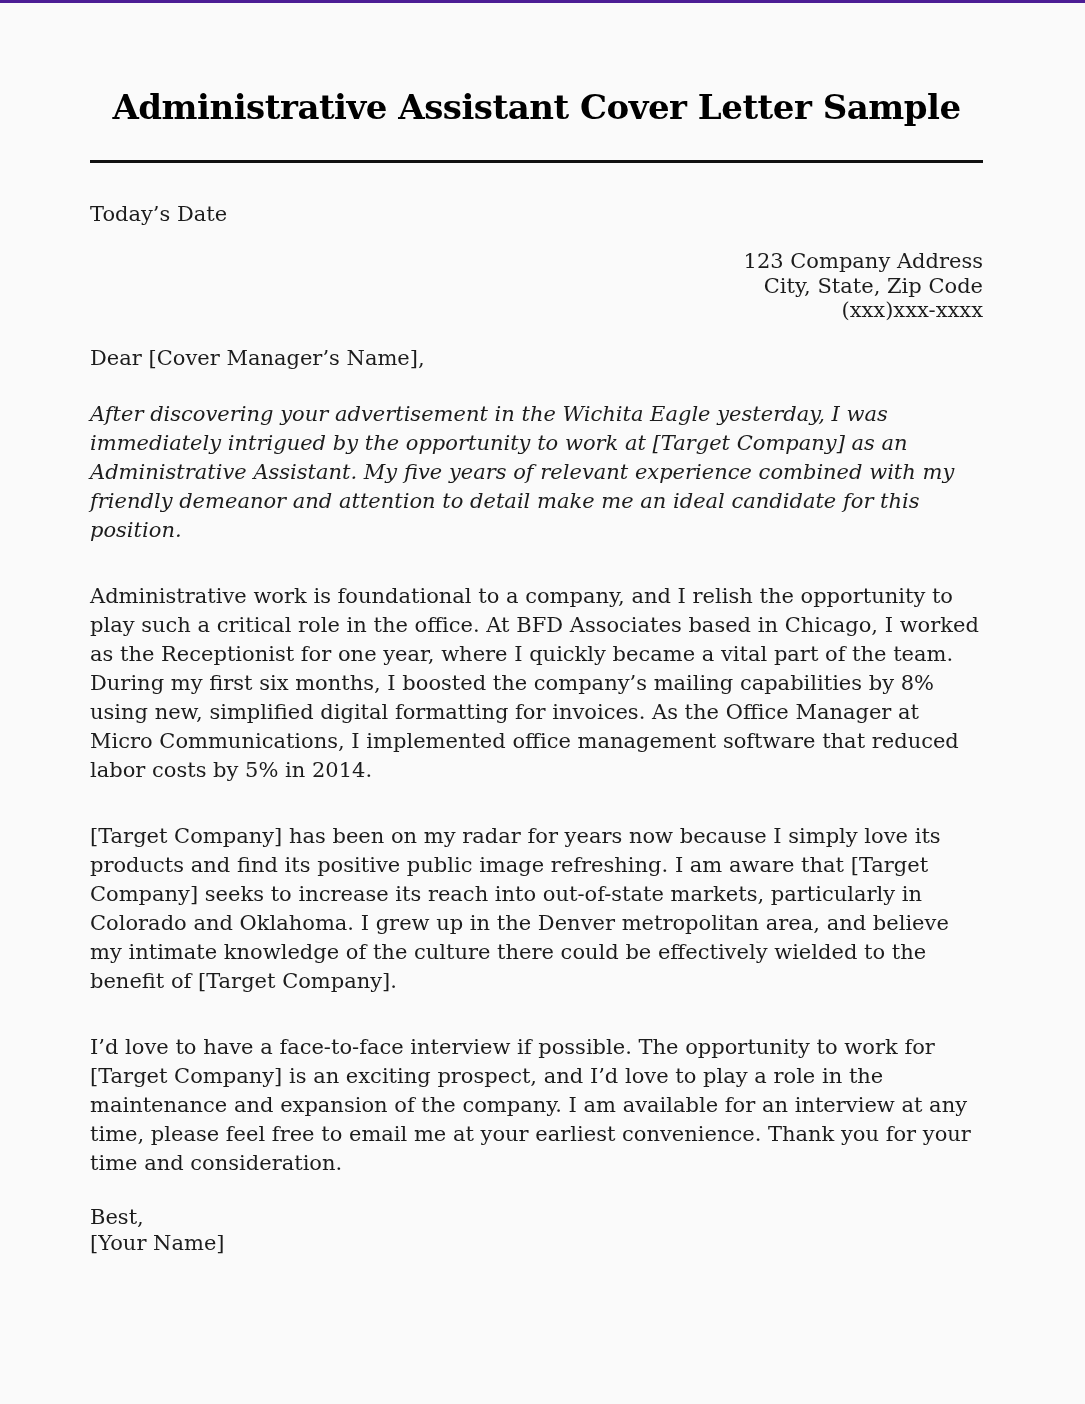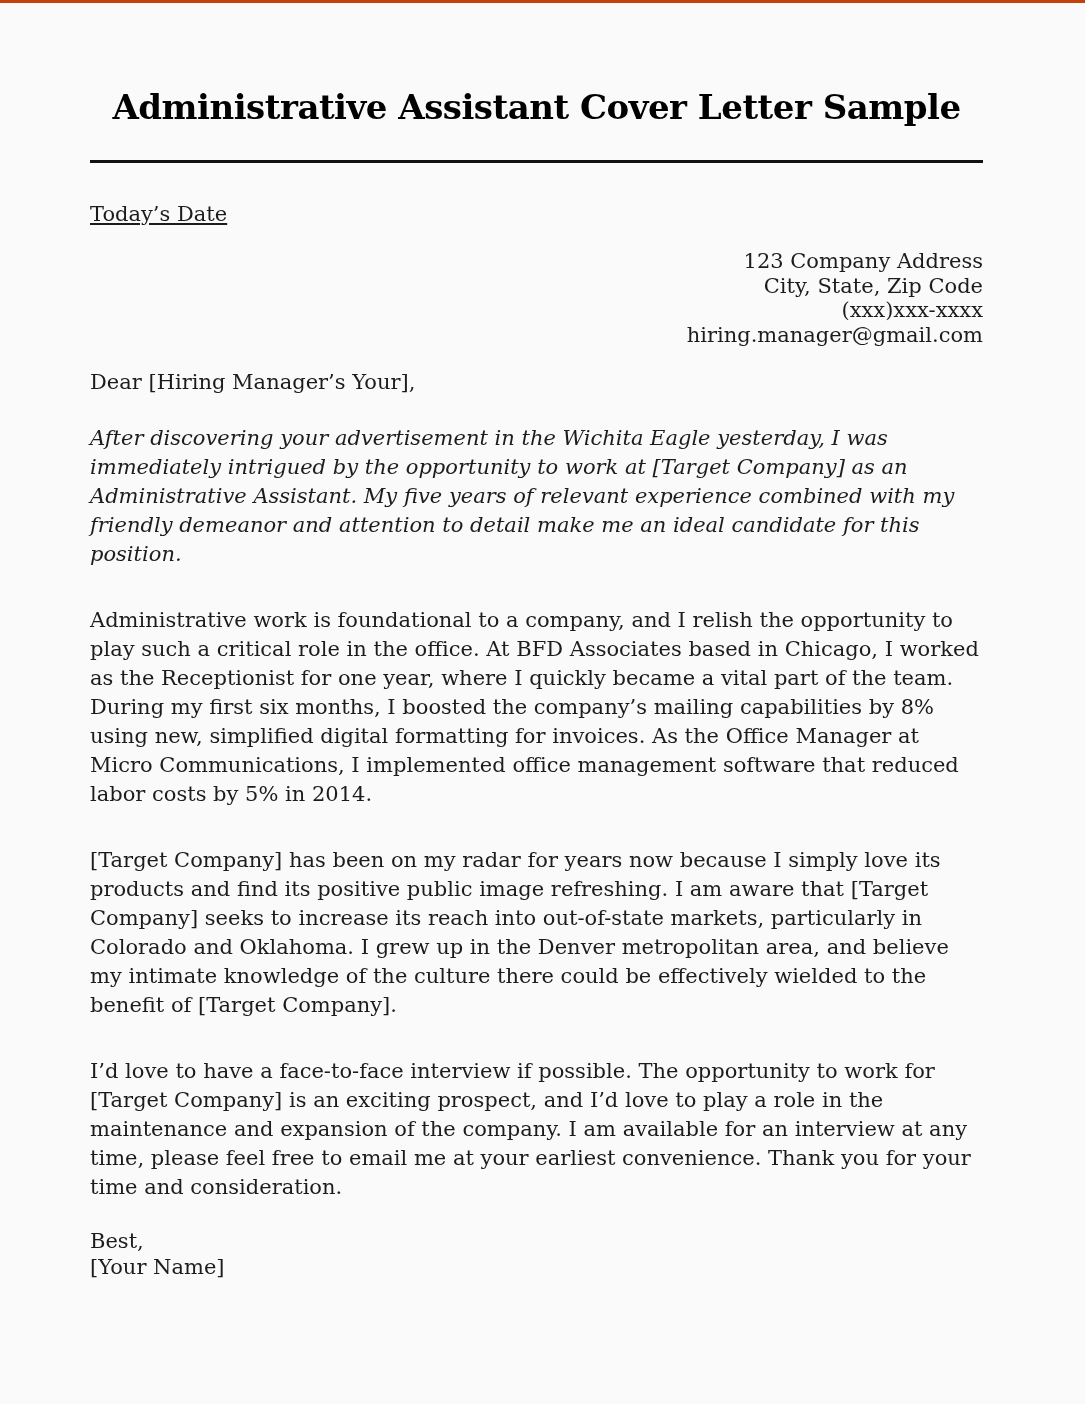--- a/index.html
+++ b/index.html
@@ -10,21 +10,21 @@
   .page {
     position: relative;
     width: 1085px;
     height: 1404px;
     background: #fafafa;
     box-sizing: border-box;
     padding: 0 102px 0 90px;
     overflow: hidden;
     font-family: "DejaVu Serif", serif;
     color: #1c1c1c;
-    border-top: 3px solid #c2410c;
+    border-top: 3px solid #4c1d95;
   }
   .doc-title {
     margin: 84px 0 0 0;
     text-align: center;
     font-family: "DejaVu Serif", serif;
     font-weight: bold;
     font-size: 34px;
     line-height: 40px;
     letter-spacing: -0.5px;
     color: #000000;
@@ -34,21 +34,20 @@
     margin: 33px 0 0 0;
     border: none;
     height: 3px;
     width: 893px;
     background: #111111;
   }
   .line-date {
     margin: 38px 0 0 0;
     font-size: 21px;
     line-height: 26px;
-    text-decoration: underline;
   }
   .line-recipient {
     margin: 7px 0 0 0;
     font-size: 21px;
     line-height: 26px;
   }
   .address-block {
     margin: 22px 0 0 0;
     font-size: 21px;
     line-height: 24.5px;
@@ -81,24 +80,23 @@
 
   <div class="title-divider"></div>
 
   <p class="line-date">Today’s Date</p>
 
 
   <p class="address-block">
     <span>123 Company Address</span><br>
     <span>City, State, Zip Code</span><br>
     <span>(xxx)xxx-xxxx</span><br>
-    <span>hiring.manager@gmail.com</span>
   </p>
 
-  <p class="salutation">Dear [Hiring Manager’s Your],</p>
+  <p class="salutation">Dear [Cover Manager’s Name],</p>
 
   <p class="body-paragraph p-first">After discovering your advertisement in the Wichita Eagle yesterday, I was immediately intrigued by the opportunity to work at [Target Company] as an Administrative Assistant. My five years of relevant experience combined with my friendly demeanor and attention to detail make me an ideal candidate for this position.</p>
 
   <p class="body-paragraph p-mid">Administrative work is foundational to a company, and I relish the opportunity to play such a critical role in the office. At BFD Associates based in Chicago, I worked as the Receptionist for one year, where I quickly became a vital part of the team. During my first six months, I boosted the company’s mailing capabilities by 8% using new, simplified digital formatting for invoices. As the Office Manager at Micro Communications, I implemented office management software that reduced labor costs by 5% in 2014.</p>
 
   <p class="body-paragraph p-mid">[Target Company] has been on my radar for years now because I simply love its products and find its positive public image refreshing. I am aware that [Target Company] seeks to increase its reach into out-of-state markets, particularly in Colorado and Oklahoma. I grew up in the Denver metropolitan area, and believe my intimate knowledge of the culture there could be effectively wielded to the benefit of [Target Company].</p>
 
   <p class="body-paragraph p-mid">I’d love to have a face-to-face interview if possible. The opportunity to work for [Target Company] is an exciting prospect, and I’d love to play a role in the maintenance and expansion of the company. I am available for an interview at any time, please feel free to email me at your earliest convenience. Thank you for your time and consideration.</p>
 
   <p class="closing-block">

